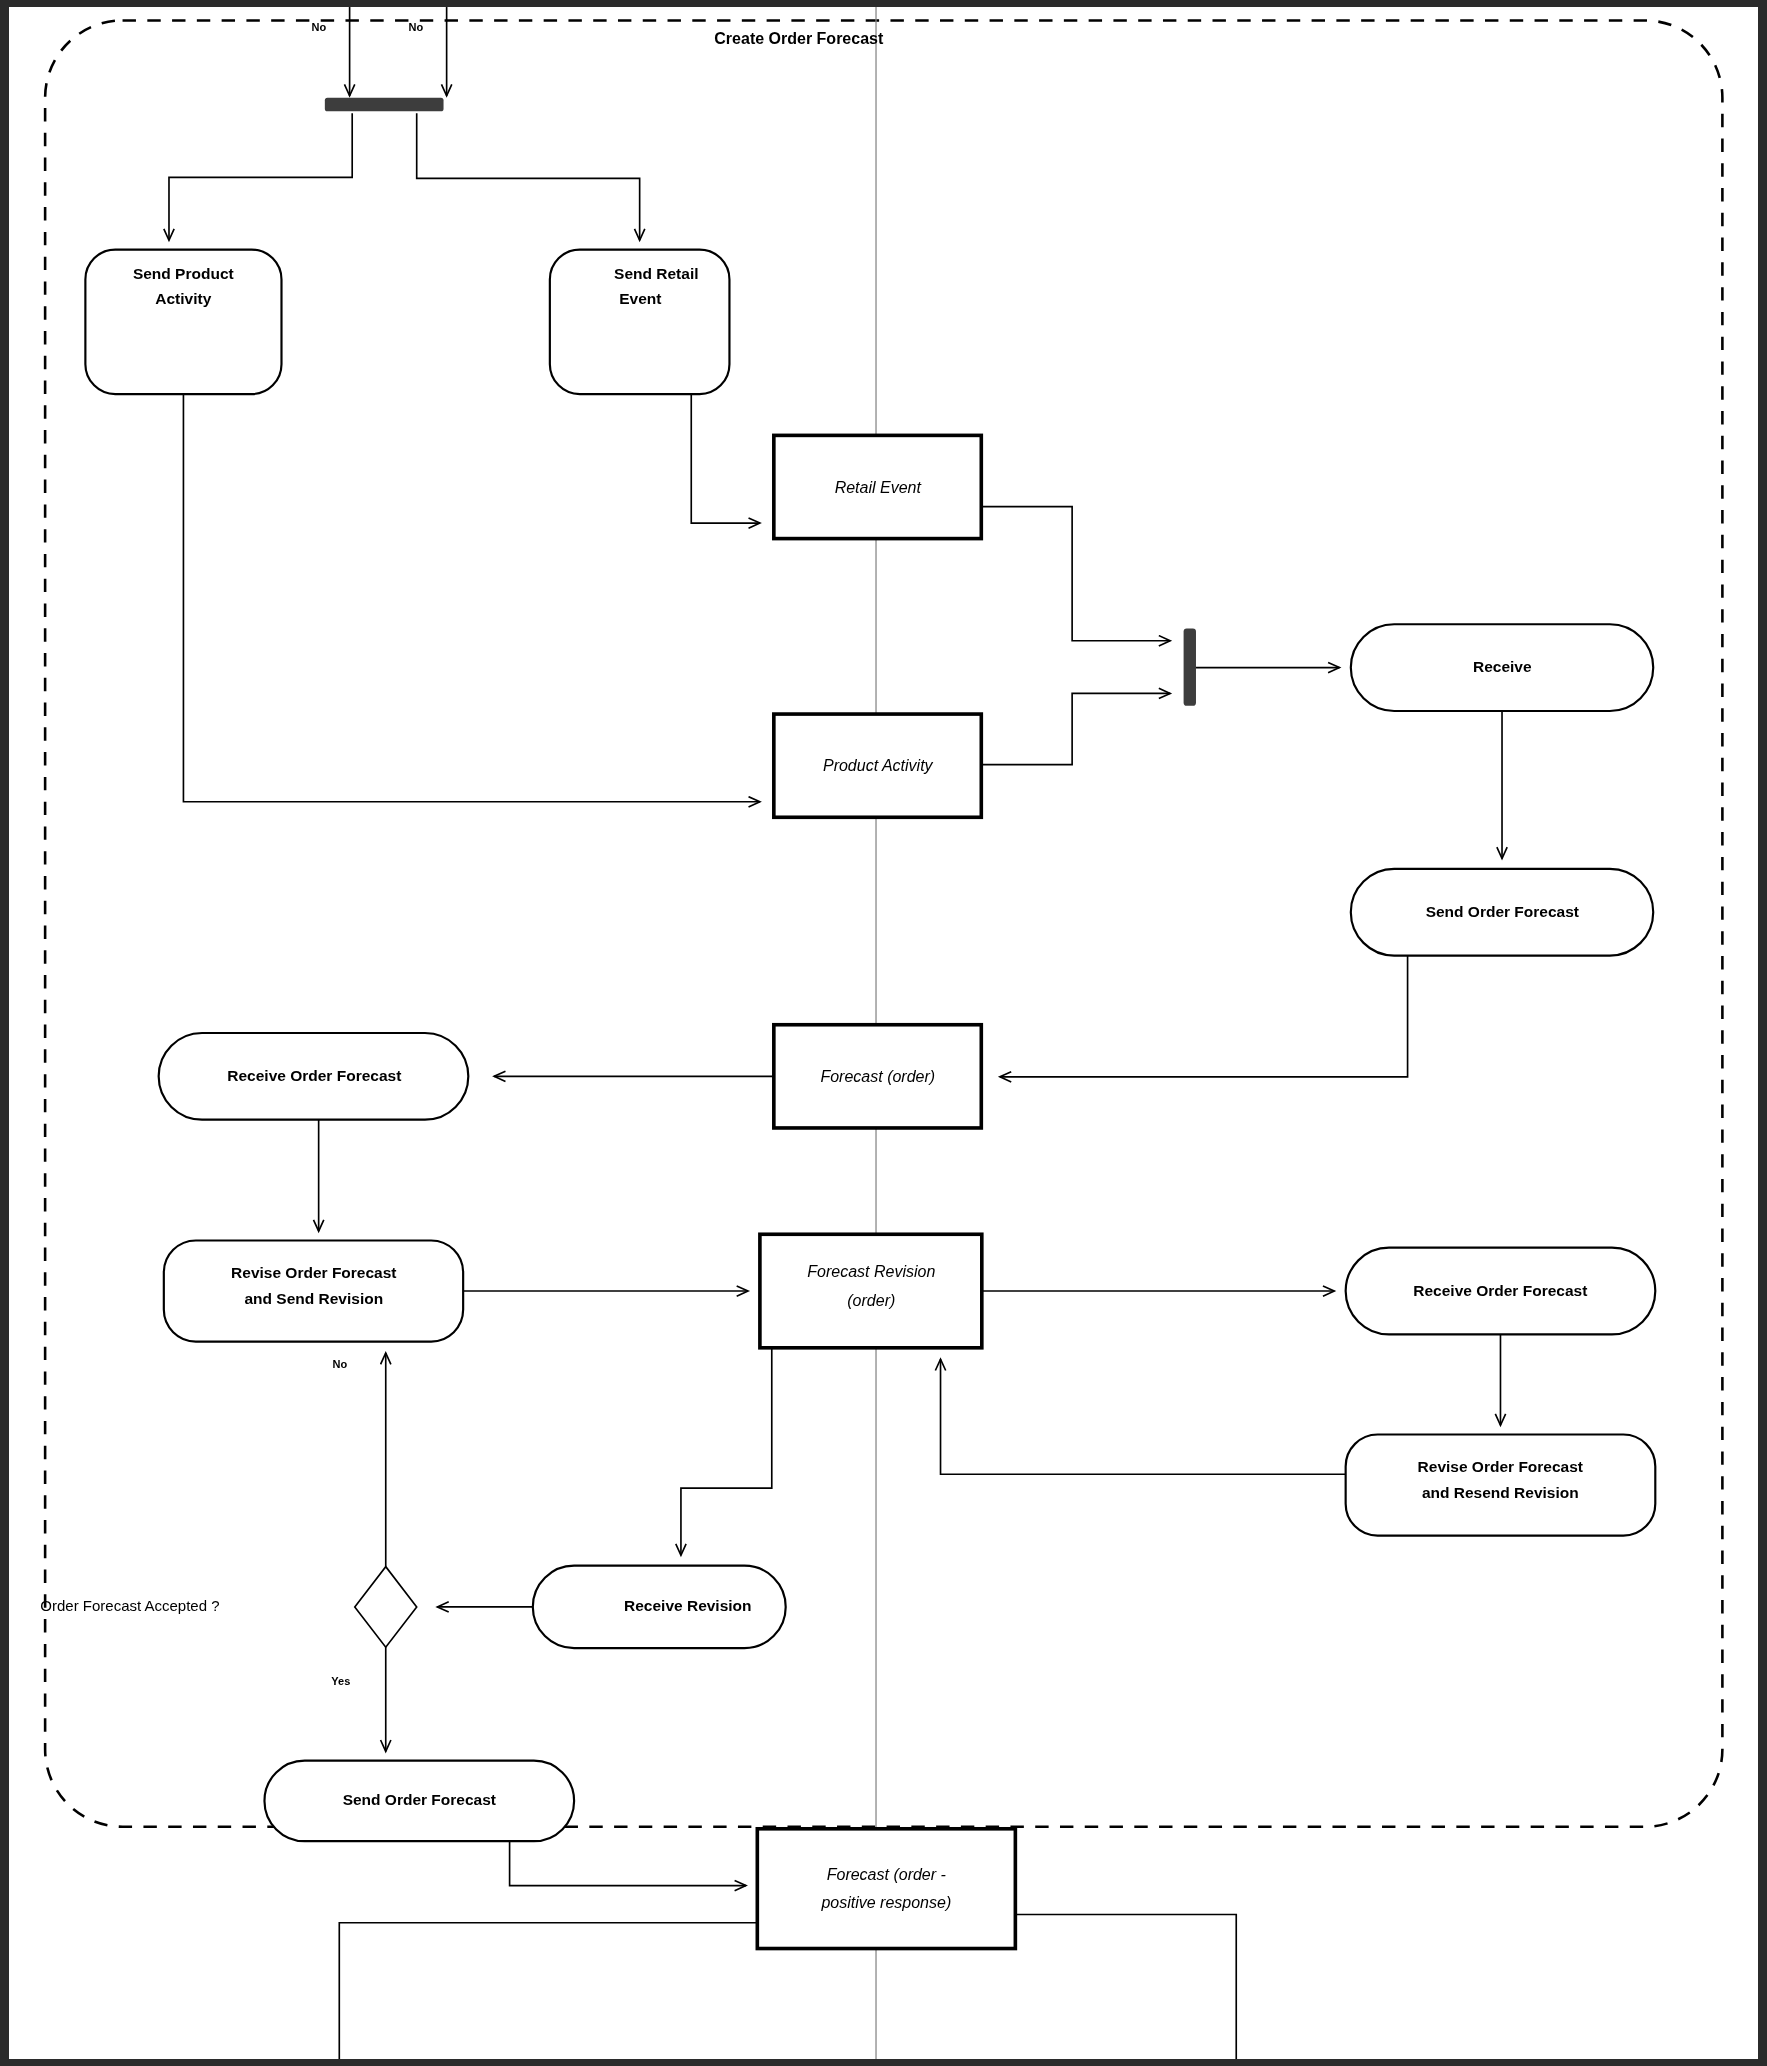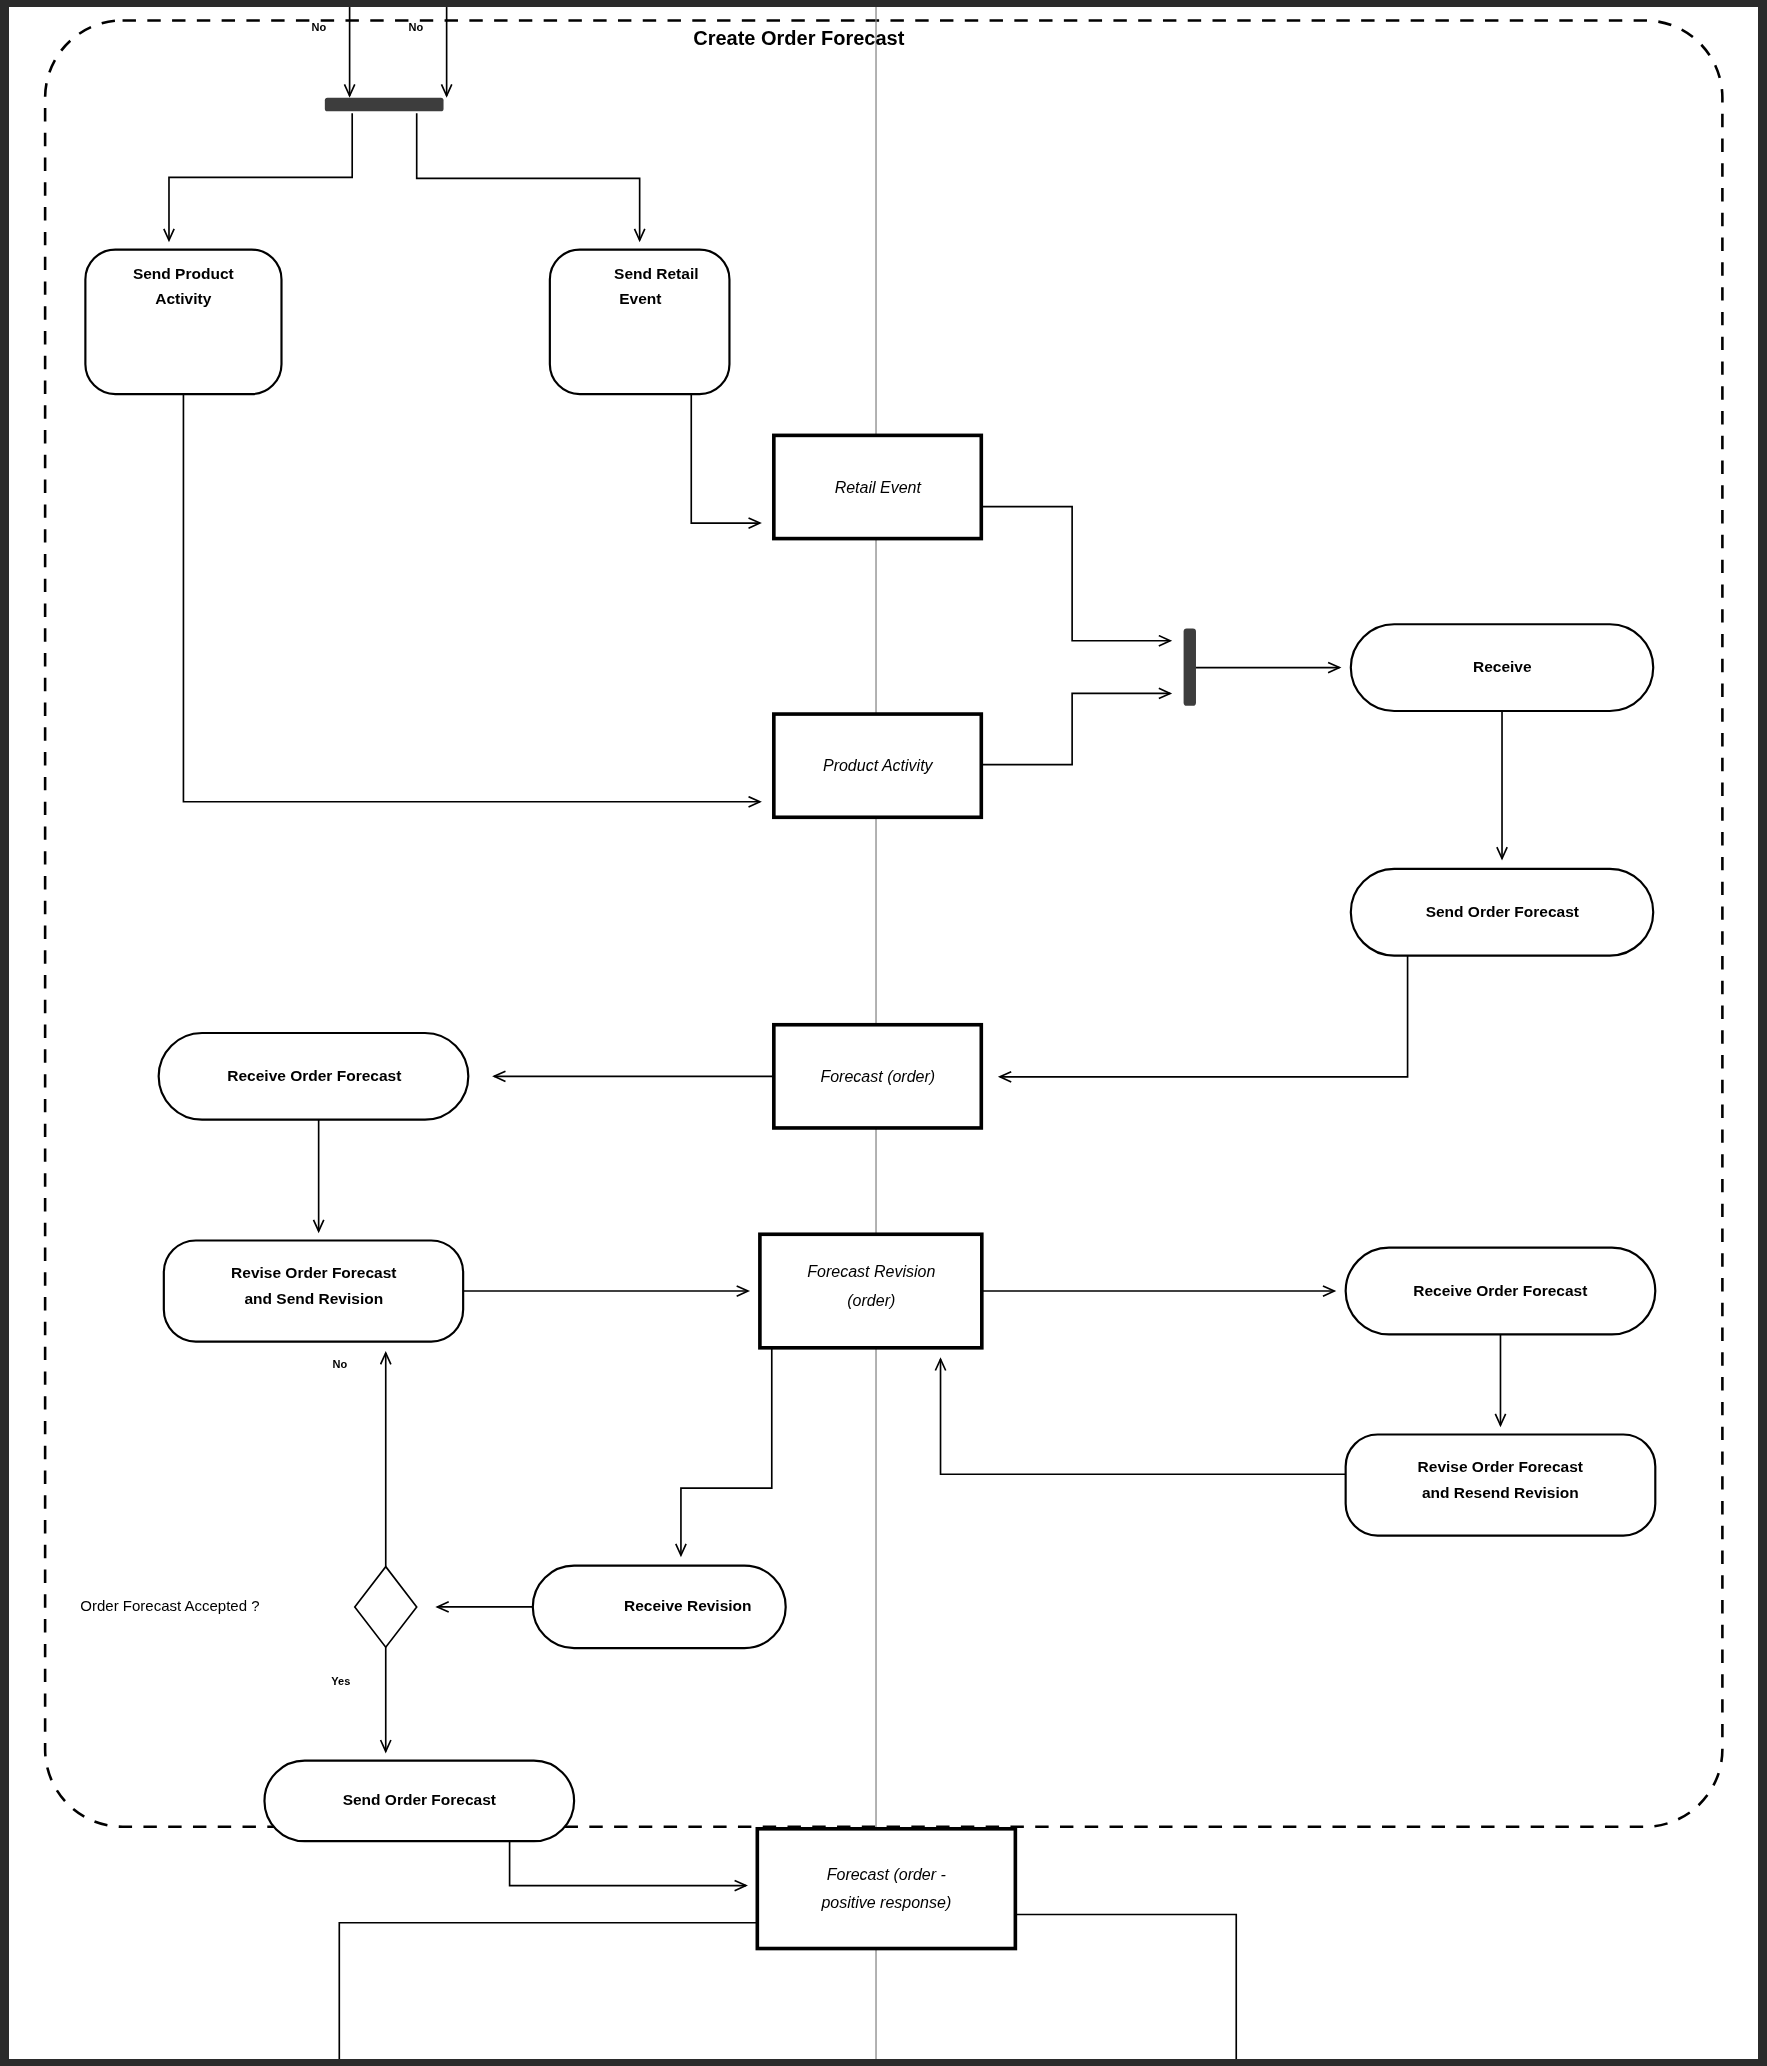--- a/index.html
+++ b/index.html
@@ -21,23 +21,23 @@
   .lbl{
     position:absolute;
     display:flex;align-items:center;justify-content:center;
     text-align:center;
     color:#000;
     pointer-events:none;
     line-height:1.22;
   }
   .node-label{font-weight:bold;font-size:15.5px;}
   .obj-label{font-weight:normal;font-style:italic;font-size:16px;}
-  .title-label{font-weight:bold;font-size:20px;}
+  .title-label{font-weight:bold;font-size:16px;}
   .edge-label{font-size:11px;font-weight:bold;}
-  .dec-label{font-size:15px;font-weight:normal;margin-left:40px;}
+  .dec-label{font-size:15px;font-weight:normal;}
 </style>
 </head>
 <body>
 
 <div id="root">
   <div id="canvas">
 
     <svg class="layer" viewBox="0 0 3389 3976">
       <defs>
         <marker id="ar" markerWidth="40" markerHeight="40" refX="30" refY="12" orient="auto" markerUnits="userSpaceOnUse">

